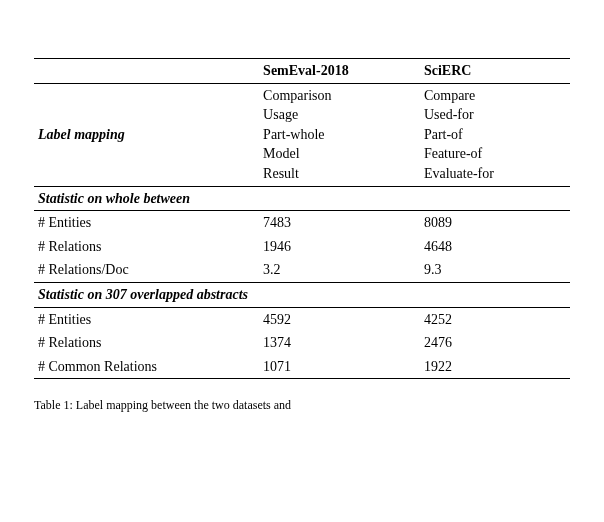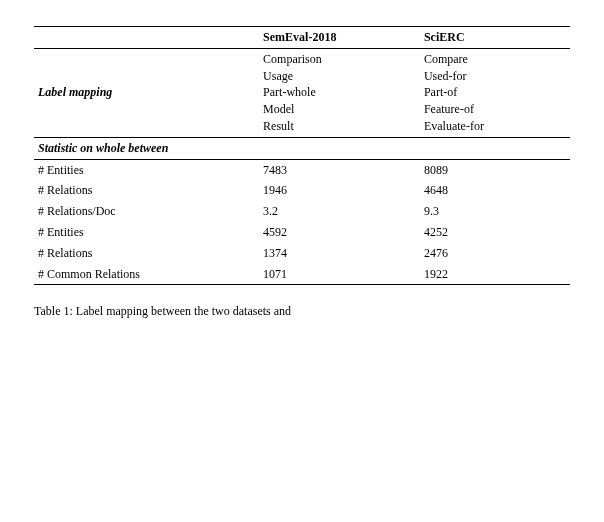--- a/index.html
+++ b/index.html
@@ -12,21 +12,22 @@
   }
   .wrap {
     width: 604px;
     height: 522px;
     box-sizing: border-box;
     padding: 26px 34px 0 34px;
   }
   table {
     border-collapse: collapse;
     width: 100%;
-    font-size: 12px;
+    font-size: 14px;
+    margin-top: 32px;
   }
   td, th {
     text-align: left;
     padding: 2px 4px;
     vertical-align: top;
     line-height: 1.4;
   }
   th {
     font-weight: bold;
   }
@@ -112,20 +113,23 @@
       <td># Relations</td>
       <td>1946</td>
       <td>4648</td>
     </tr>
     <tr>
       <td># Relations/Doc</td>
       <td>3.2</td>
       <td>9.3</td>
     </tr>
 
+    <tr class="section-rule rule-bottom">
+      <td class="section-header" colspan="3">Statistic on 307 overlapped abstracts</td>
+    </tr>
 
     <tr>
       <td># Entities</td>
       <td>4592</td>
       <td>4252</td>
     </tr>
     <tr>
       <td># Relations</td>
       <td>1374</td>
       <td>2476</td>

